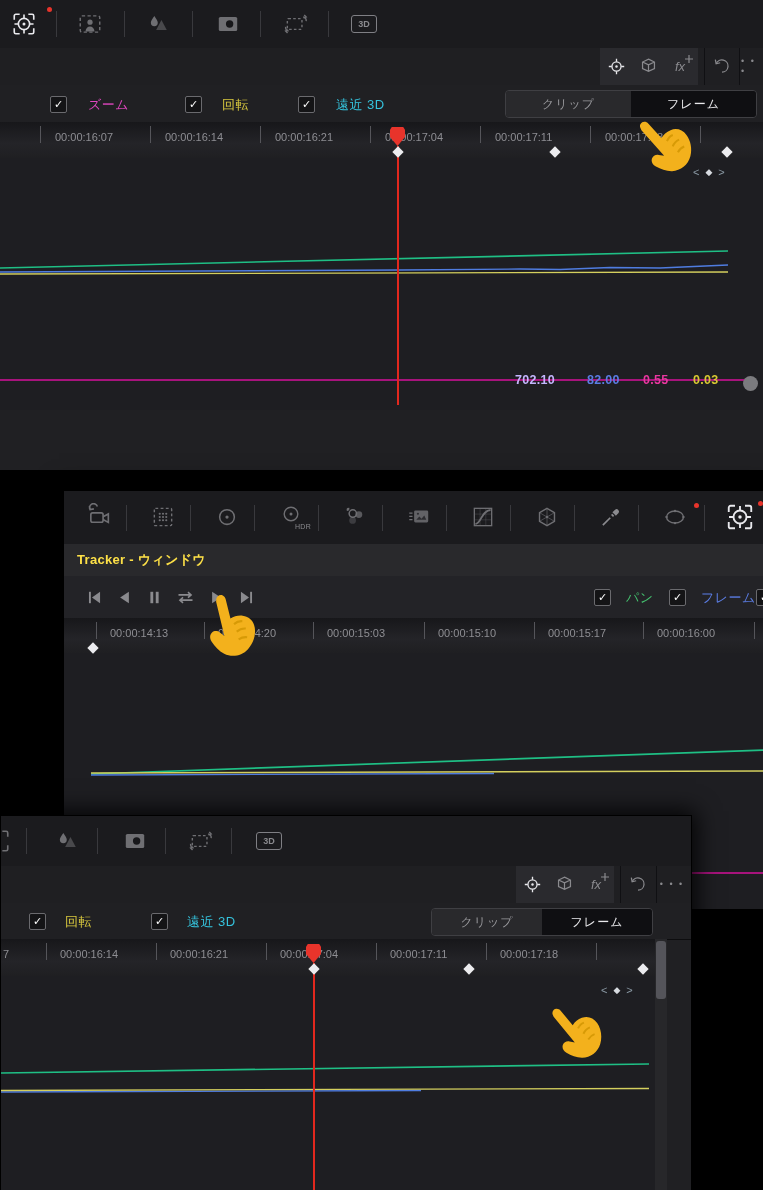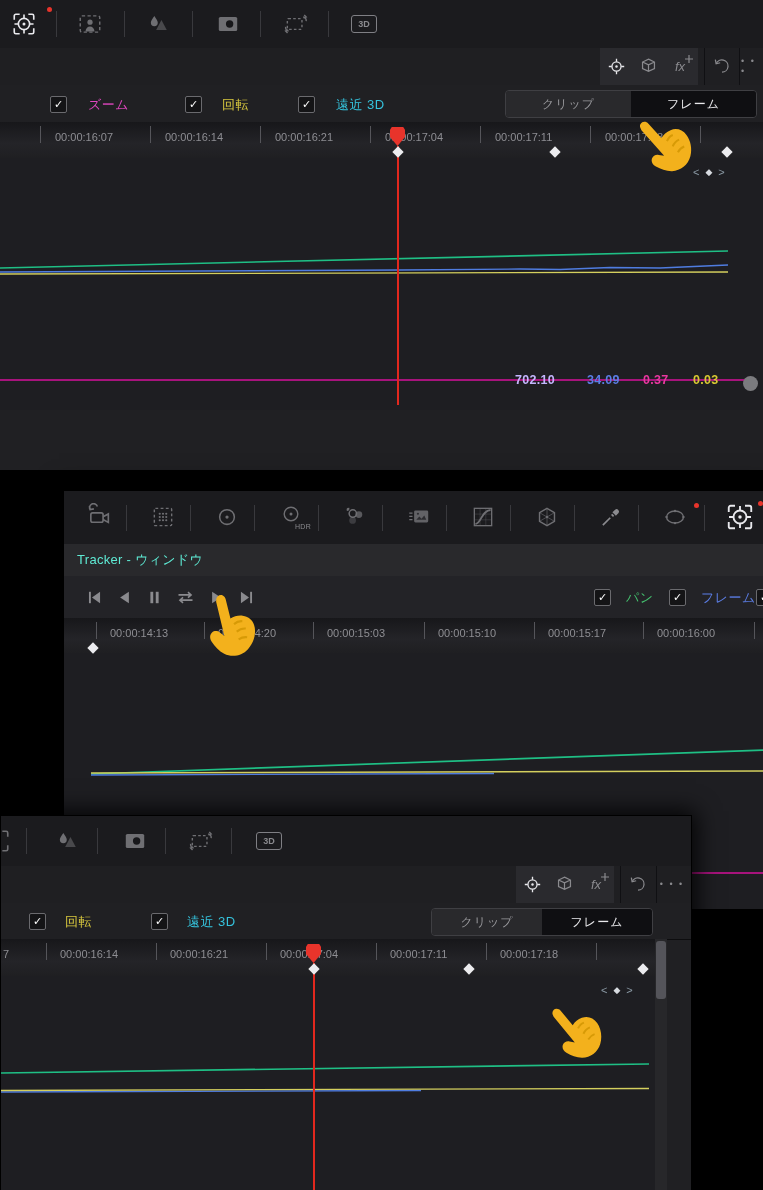--- a/index.html
+++ b/index.html
@@ -36,21 +36,21 @@
   .pline{position:absolute;width:2px;background:#e2281e;z-index:5;}
   .gval{position:absolute;font-size:12.5px;font-weight:bold;z-index:4;letter-spacing:.3px;}
   .nav{position:absolute;display:flex;gap:6px;align-items:center;font-size:11px;z-index:4;}
   .nav .arr{color:#8b9aa5;}
   .nav .dia{color:#d7dbe0;font-size:9px;}
   .scrolldot{position:absolute;width:15px;height:15px;border-radius:50%;background:#7b7b7f;z-index:4;}
   .bbar{background:#1a1a1d;border-top:2px solid #070709;}
   .dropdown{position:absolute;height:25px;border:1px solid #47474b;border-radius:5px;background:#242428;
             display:flex;align-items:center;justify-content:center;gap:8px;color:#b4b4b8;font-size:12px;}
   .titlebar{background:#29292c;border-bottom:1px solid #0d0d0f;display:flex;align-items:center;}
-  .titletext{margin-left:13px;font-size:13px;font-weight:normal;color:#5eead4;letter-spacing:.3px;}
+  .titletext{margin-left:13px;font-size:13px;font-weight:bold;color:#fde047;letter-spacing:.3px;}
   .transport{background:#232327;border-bottom:1px solid #0d0d0f;}
   .fxwrap{position:relative;font-size:13px;font-style:italic;}
   .fxplus{position:absolute;top:-4px;right:-8px;}
   .i3d{width:24px;height:16px;border:1.5px solid #7f7f84;border-radius:3px;display:flex;align-items:center;justify-content:center;}
   .i3d span{font-size:9px;font-weight:bold;color:#8a8a8e;}
   .ellip{font-size:13px;letter-spacing:2px;color:#8a8a8e;}
   .rail{position:absolute;background:#27272a;z-index:3;}
   .thumb{position:absolute;background:#54545a;border-radius:3px;}
   .hand{position:absolute;z-index:50;}
 </style>
@@ -313,22 +313,22 @@
         <path d="M0 114 L200 113 L400 112 L520 111 L560 111.5 L610 109.5 L660 110 L728 107" stroke="#4f7ce0" stroke-width="1.4" fill="none"></path>
         <path d="M0 116 L728 114" stroke="#d4cf5e" stroke-width="1.3" fill="none"></path>
         <path d="M0 222 L745 222" stroke="#d6119b" stroke-width="1.6" fill="none"></path>
       </svg>
       <div class="nav" style="left:693px;top:8px;">
         <span class="arr">&lt;</span>
         <span class="dia">◆</span>
         <span class="arr">&gt;</span>
       </div>
       <div class="gval" style="left:515px;top:215px;color:#c4b5fd;">702.10</div>
-      <div class="gval" style="left:587px;top:215px;color:#5b7de4;">34.09</div>
-      <div class="gval" style="left:643px;top:215px;color:#e8389f;">0.37</div>
+      <div class="gval" style="left:587px;top:215px;color:#5b7de4;">82.00</div>
+      <div class="gval" style="left:643px;top:215px;color:#e8389f;">0.55</div>
       <div class="gval" style="left:693px;top:215px;color:#d8c832;">0.03</div>
       <div class="scrolldot" style="left:743px;top:218px;"></div>
     </div>
 
   </section>
 
   <section class="panel floating" style="left:63px;top:490px;width:700px;height:418px;">
 
     <div class="row tb" style="top:0;height:53px;">
       <div class="ibox dim" style="left:14px;top:11px;width:42px;height:30px;">

